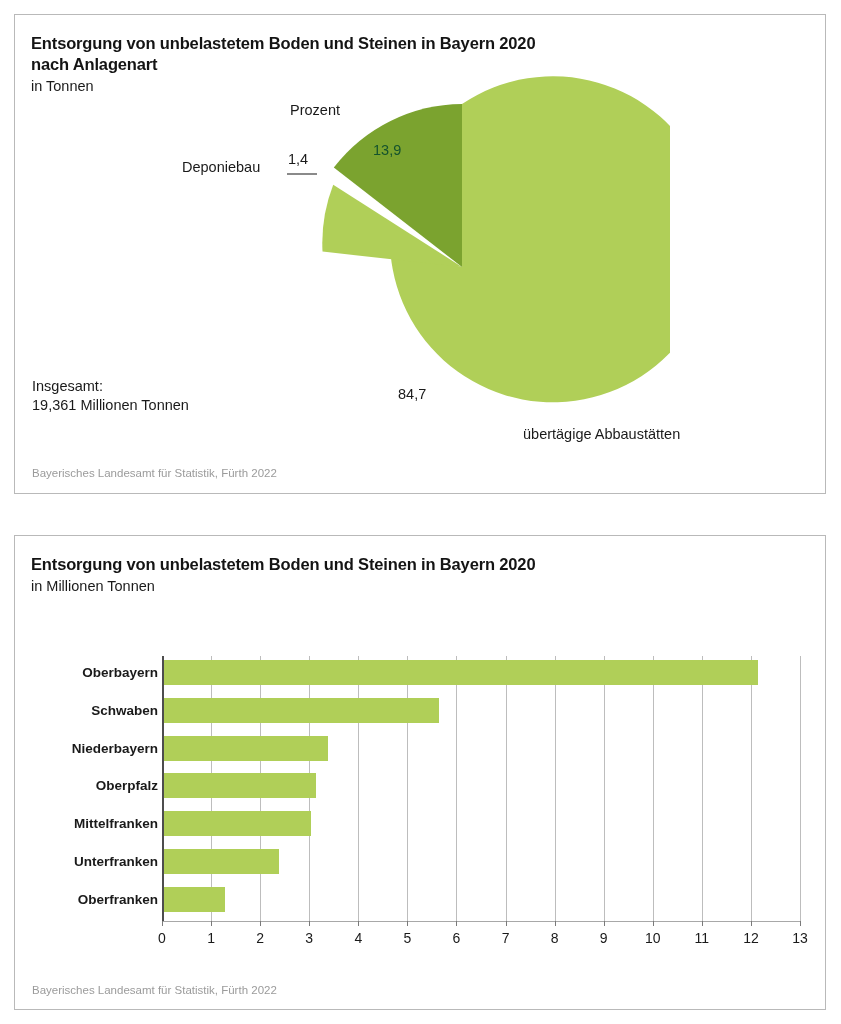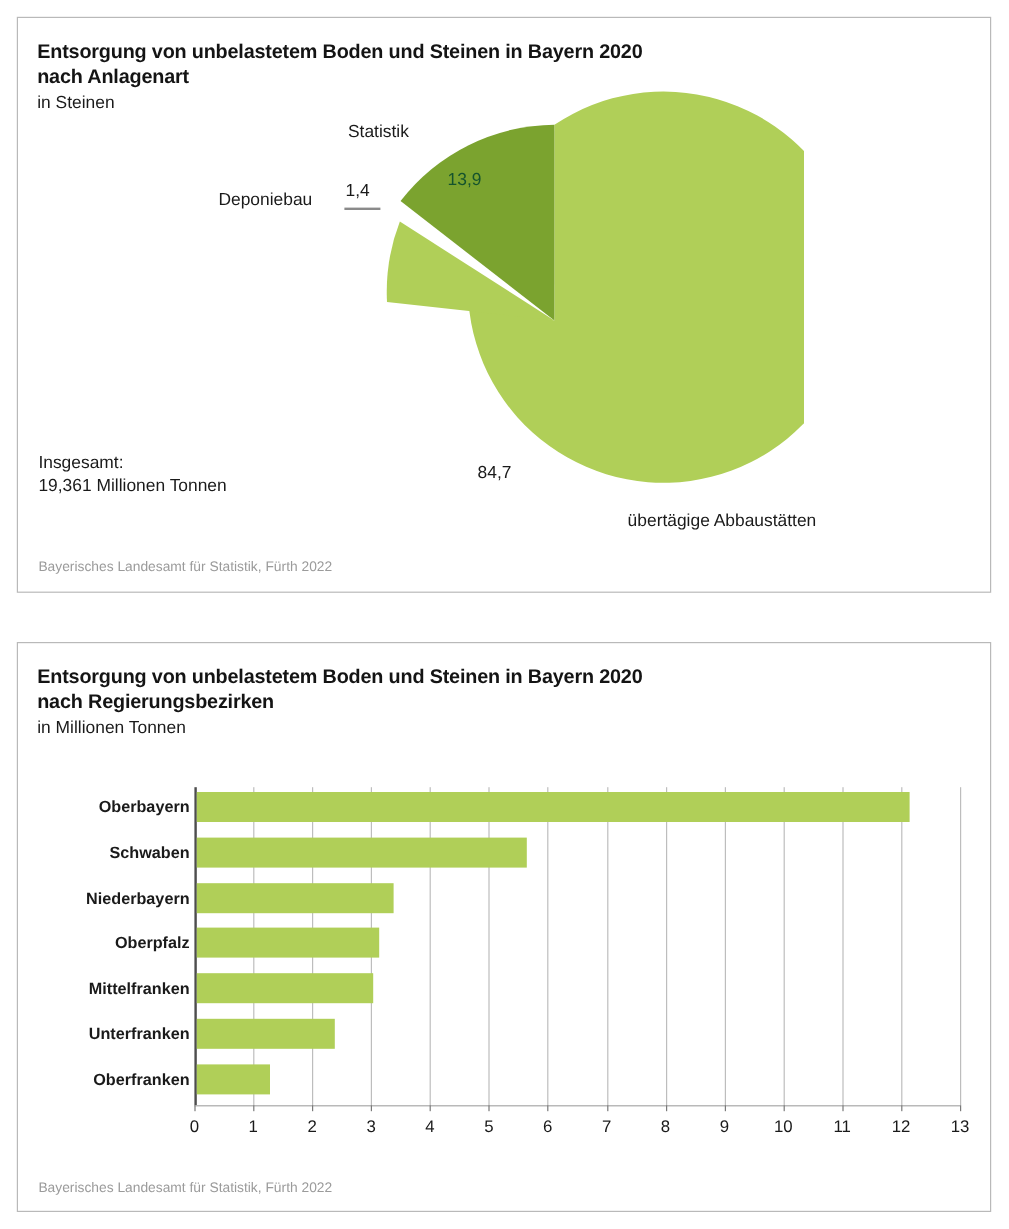--- a/index.html
+++ b/index.html
@@ -179,35 +179,35 @@
 </head>
 <body>
 
 <div class="page">
 
   <section class="panel" id="panel-pie">
 
     <div class="title-block">
       <div class="title-line">Entsorgung von unbelastetem Boden und Steinen in Bayern 2020</div>
       <div class="title-line">nach Anlagenart</div>
-      <div class="subtitle">in Steinen</div>
+      <div class="subtitle">in Tonnen</div>
     </div>
 
     <div id="pie-area">
 
       <svg id="pie-svg" viewBox="0 0 400 400">
 
         <path id="slice-abbau" d="M 192 192 L 192 29 A 163 163 0 1 1 120.37 176.50 Z" fill="#b0cf58"></path>
 
         <path id="slice-deponiebau" d="M 192 192 L 52.50 176.62 A 163 163 0 0 1 63.21 109.63 Z" fill="#b0cf58"></path>
 
         <path id="slice-deponien" d="M 192 192 L 63.79 92.57 A 163 163 0 0 1 192 29 Z" fill="#7ba32f"></path>
       </svg>
 
-      <div class="pie-label" id="label-deponien">Statistik</div>
+      <div class="pie-label" id="label-deponien">Prozent</div>
       <div class="pie-value" id="value-deponien">13,9</div>
 
       <div class="pie-label" id="label-deponiebau">Deponiebau</div>
       <div class="pie-value" id="value-deponiebau">1,4</div>
       <div id="deponiebau-rule"></div>
 
       <div class="pie-label" id="label-abbau">übertägige Abbaustätten</div>
       <div class="pie-value" id="value-abbau">84,7</div>
 
       <div id="totals">
@@ -216,21 +216,20 @@
       </div>
     </div>
 
     <div class="source" id="source-pie">Bayerisches Landesamt für Statistik, Fürth 2022</div>
   </section>
 
   <section class="panel" id="panel-bars">
 
     <div class="title-block">
       <div class="title-line">Entsorgung von unbelastetem Boden und Steinen in Bayern 2020</div>
-      <div class="title-line">nach Regierungsbezirken</div>
       <div class="subtitle">in Millionen Tonnen</div>
     </div>
 
     <div id="bar-area">
       <div id="cat-labels">
           <div class="cat-label" style="top: 9px;">Oberbayern</div>
           <div class="cat-label" style="top: 46.8px;">Schwaben</div>
           <div class="cat-label" style="top: 84.6px;">Niederbayern</div>
           <div class="cat-label" style="top: 122.4px;">Oberpfalz</div>
           <div class="cat-label" style="top: 160.2px;">Mittelfranken</div>

